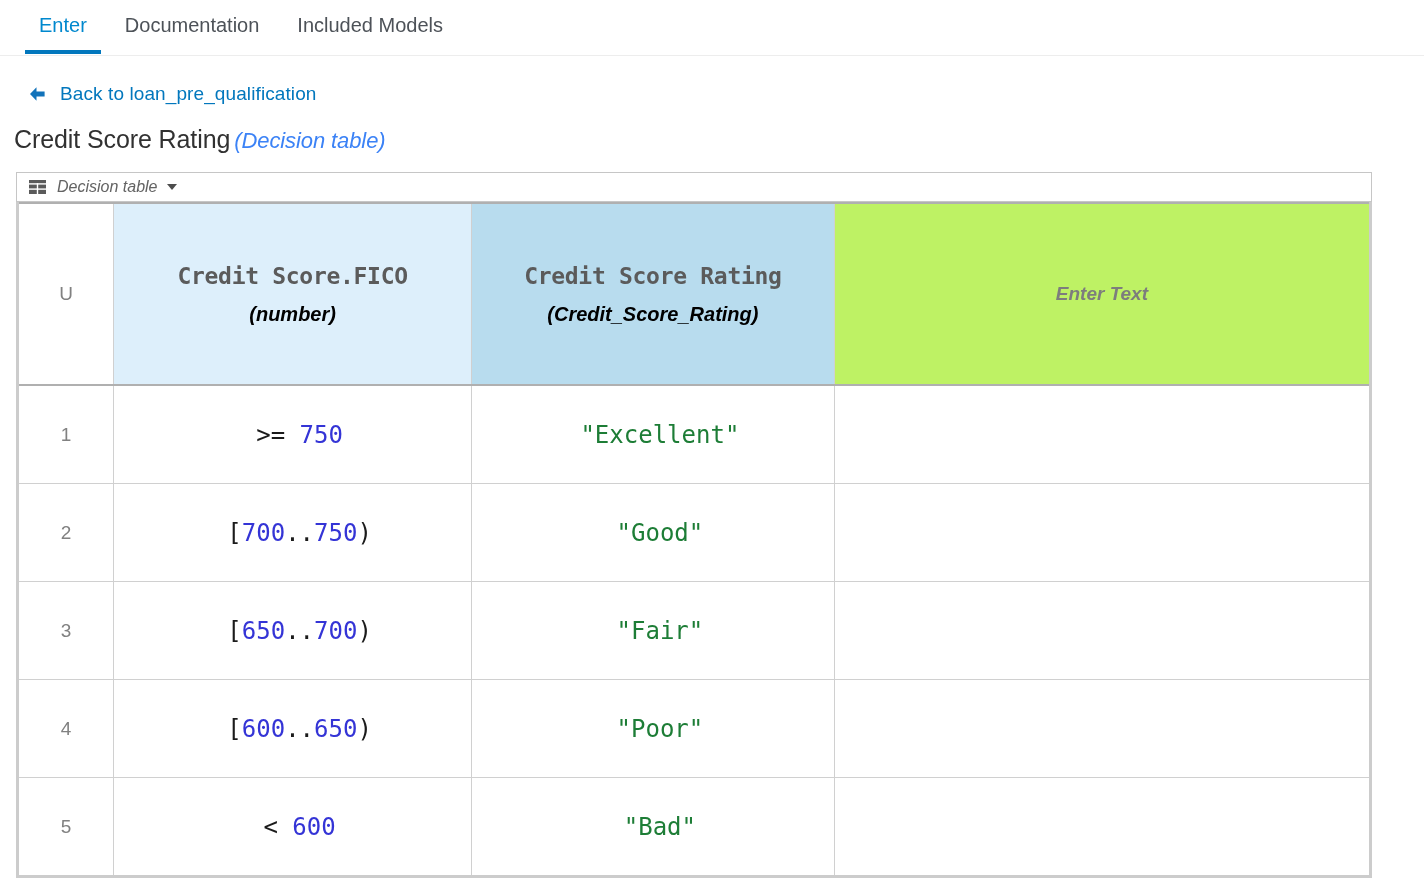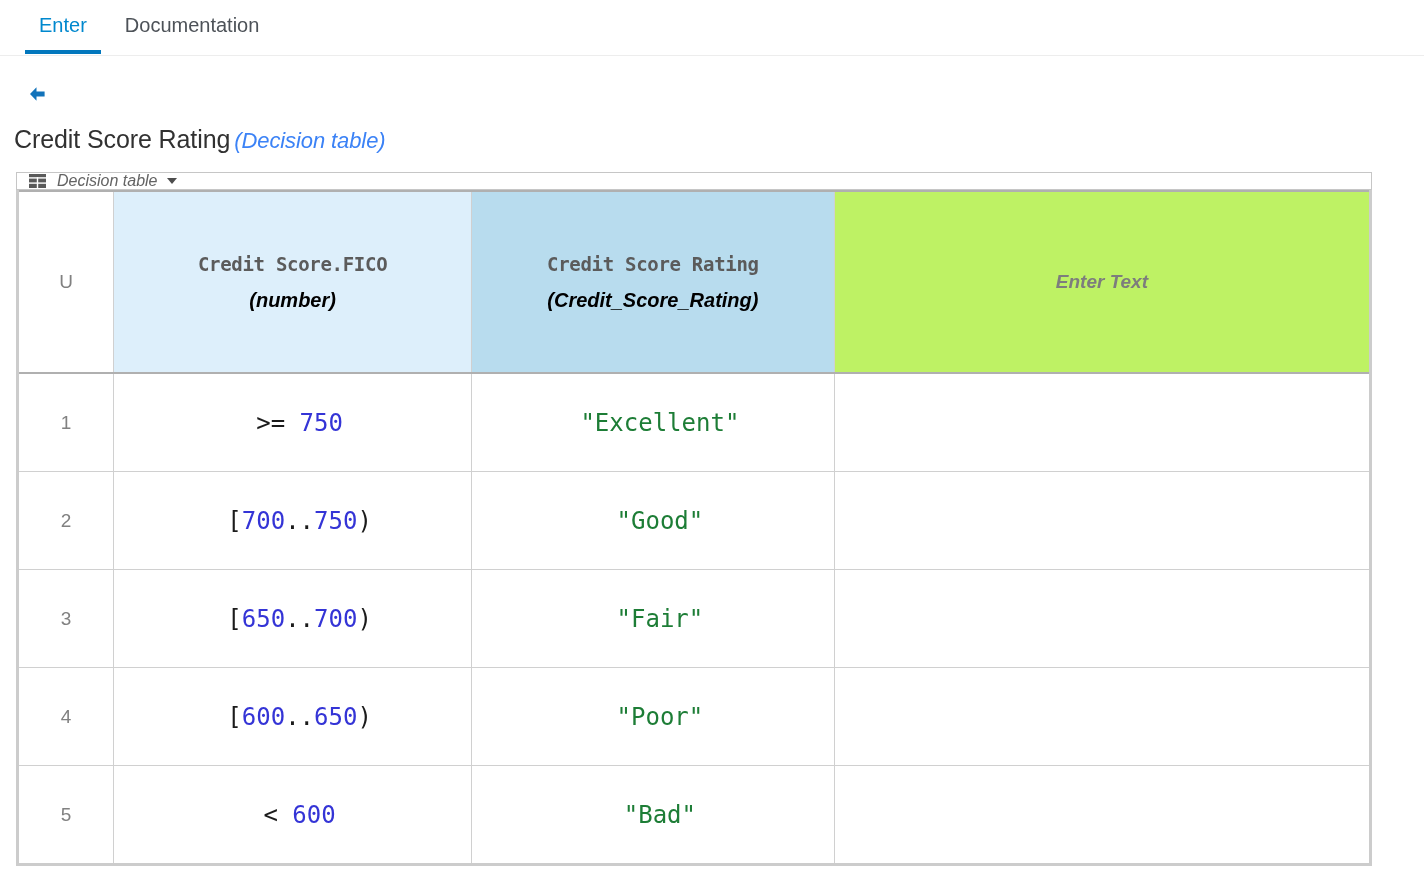--- a/index.html
+++ b/index.html
@@ -87,21 +87,21 @@
     font-size: 22px;
     margin-left: 4px;
   }
 
   
   .expr-wrap {
     margin: 18px 0 0 16px;
     width: 1356px;
   }
   .expr-toolbar {
-    height: 18px;
+    height: 30px;
     border: 1px solid #c6c6c6;
     box-sizing: border-box;
     background: #ffffff;
     display: flex;
     align-items: center;
     padding-left: 12px;
   }
   .table-icon {
     width: 17px;
     height: 14px;
@@ -157,21 +157,21 @@
     font-size: 19px;
     color: #818181;
     text-align: center;
   }
   td.head-input  { background: #ddeffb; }
   td.head-output { background: #b8dcee; }
   td.head-annotation { background: #bef264; }
 
   .hdr-name {
     font-family: "DejaVu Sans Mono", monospace;
-    font-size: 19px;
+    font-size: 23px;
     font-weight: bold;
     color: #5b5b5b;
     letter-spacing: -0.3px;
     display: block;
     margin-bottom: 14px;
   }
   .hdr-type {
     font-family: "Liberation Sans", sans-serif;
     font-style: italic;
     font-weight: bold;
@@ -207,28 +207,30 @@
   .tok-op  { color: #1b1b1b; }
   .tok-num { color: #3434d6; }
   .tok-str { color: #1d7d36; }
 </style>
 </head>
 <body>
 
 <div class="tabbar" id="tabbar">
     <button class="tab active">Enter</button>
     <button class="tab">Documentation</button>
+    <button class="tab">Included Models</button>
   </div>
 
 <div class="backrow">
   <span class="back-arrow">
     <svg viewBox="0 0 22 22" width="22" height="22" aria-hidden="true">
       <path d="M10.5 4.2 L4.0 11.0 L10.5 17.8 L10.5 13.4 L18.6 13.4 L18.6 8.6 L10.5 8.6 Z" fill="#1273ba"></path>
     </svg>
   </span>
+  <a class="back-link" href="#">Back to loan_pre_qualification</a>
 </div>
 
 <div class="page-title">
   <span>Credit Score Rating</span><span class="subtype">(Decision table)</span>
 </div>
 
 <div class="expr-wrap">
 
   <div class="expr-toolbar">
     <span class="table-icon">

